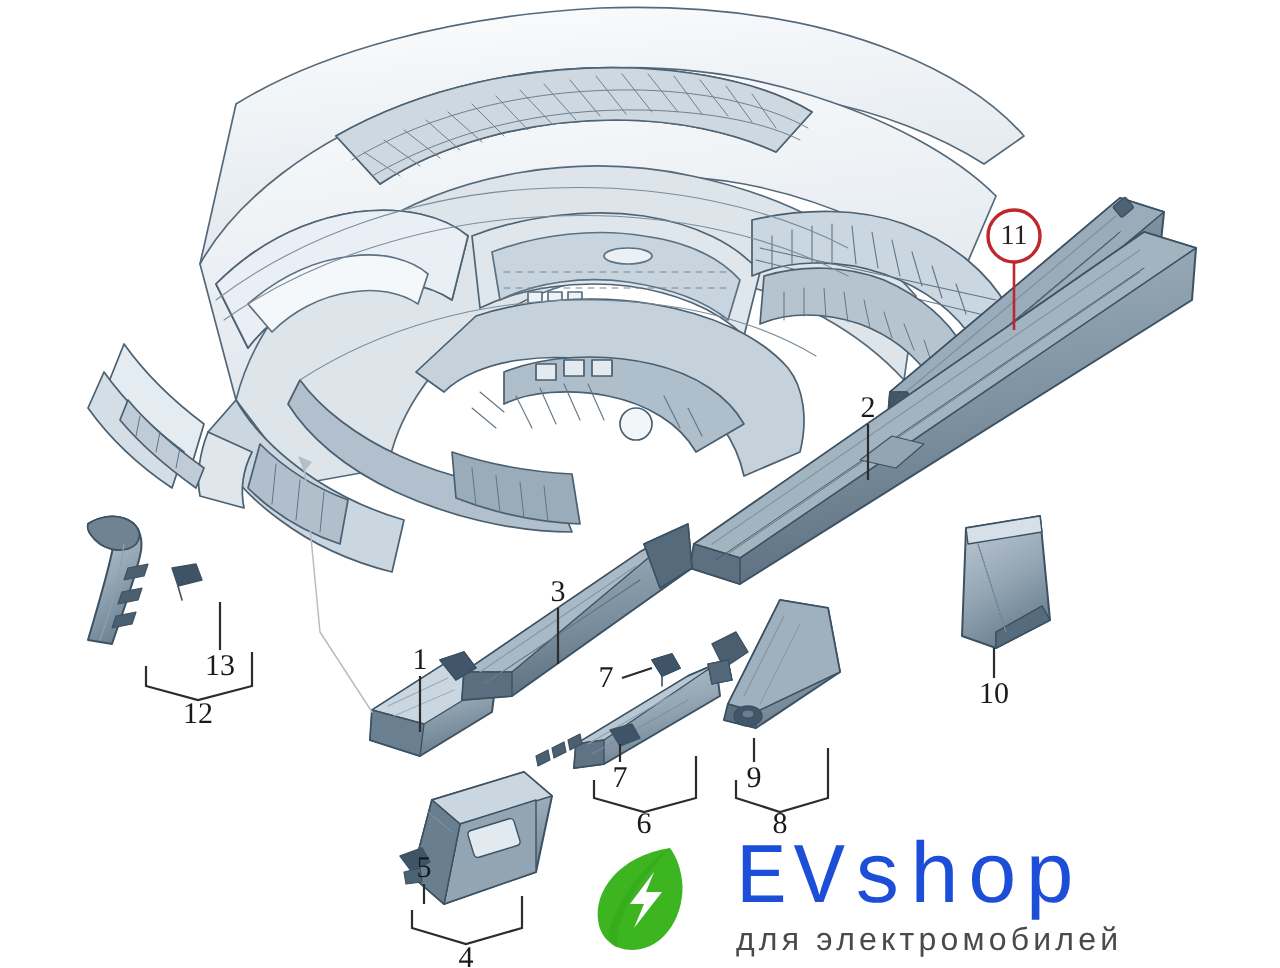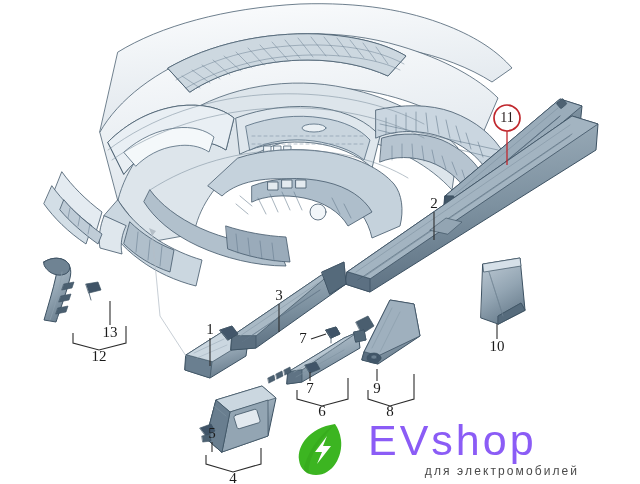--- a/index.html
+++ b/index.html
@@ -23,35 +23,34 @@
   .callout-num.highlight{fill:#2a2020;font-size:14px;}
   .leader{stroke:#2c2c2c;stroke-width:1.1;fill:none;}
   .leader-red{stroke:#c0272d;stroke-width:1.3;fill:none;}
   .ring{fill:#ffffff;stroke:#c0272d;stroke-width:1.7;}
 
   
   .wm{position:absolute;}
   #wm-leaf{left:289px;top:418px;width:62px;height:62px;}
   #wm-text{left:368px;top:418px;width:268px;height:64px;}
   .wm-main{
-    font-family:Liberation Sans, sans-serif;
+    font-family:Liberation Mono, monospace;
     font-size:43px;
     letter-spacing:3px;
-    color:#8b5cf6;
+    color:#1d4ed8;
     line-height:44px;
     white-space:nowrap;
   }
   .wm-sub{
     font-family:"Liberation Sans", sans-serif;
-    font-size:12px;
+    font-size:16px;
     letter-spacing:2.1px;
     color:#4a4a4a;
     line-height:18px;
     white-space:nowrap;
-    text-align:center;
   }
 </style>
 </head>
 <body>
 
 <div id="stage">
 
   <svg class="layer" viewBox="0 0 640 484">
     <defs>
       <linearGradient id="gMain" x1="0" y1="0" x2="0.3" y2="1">

